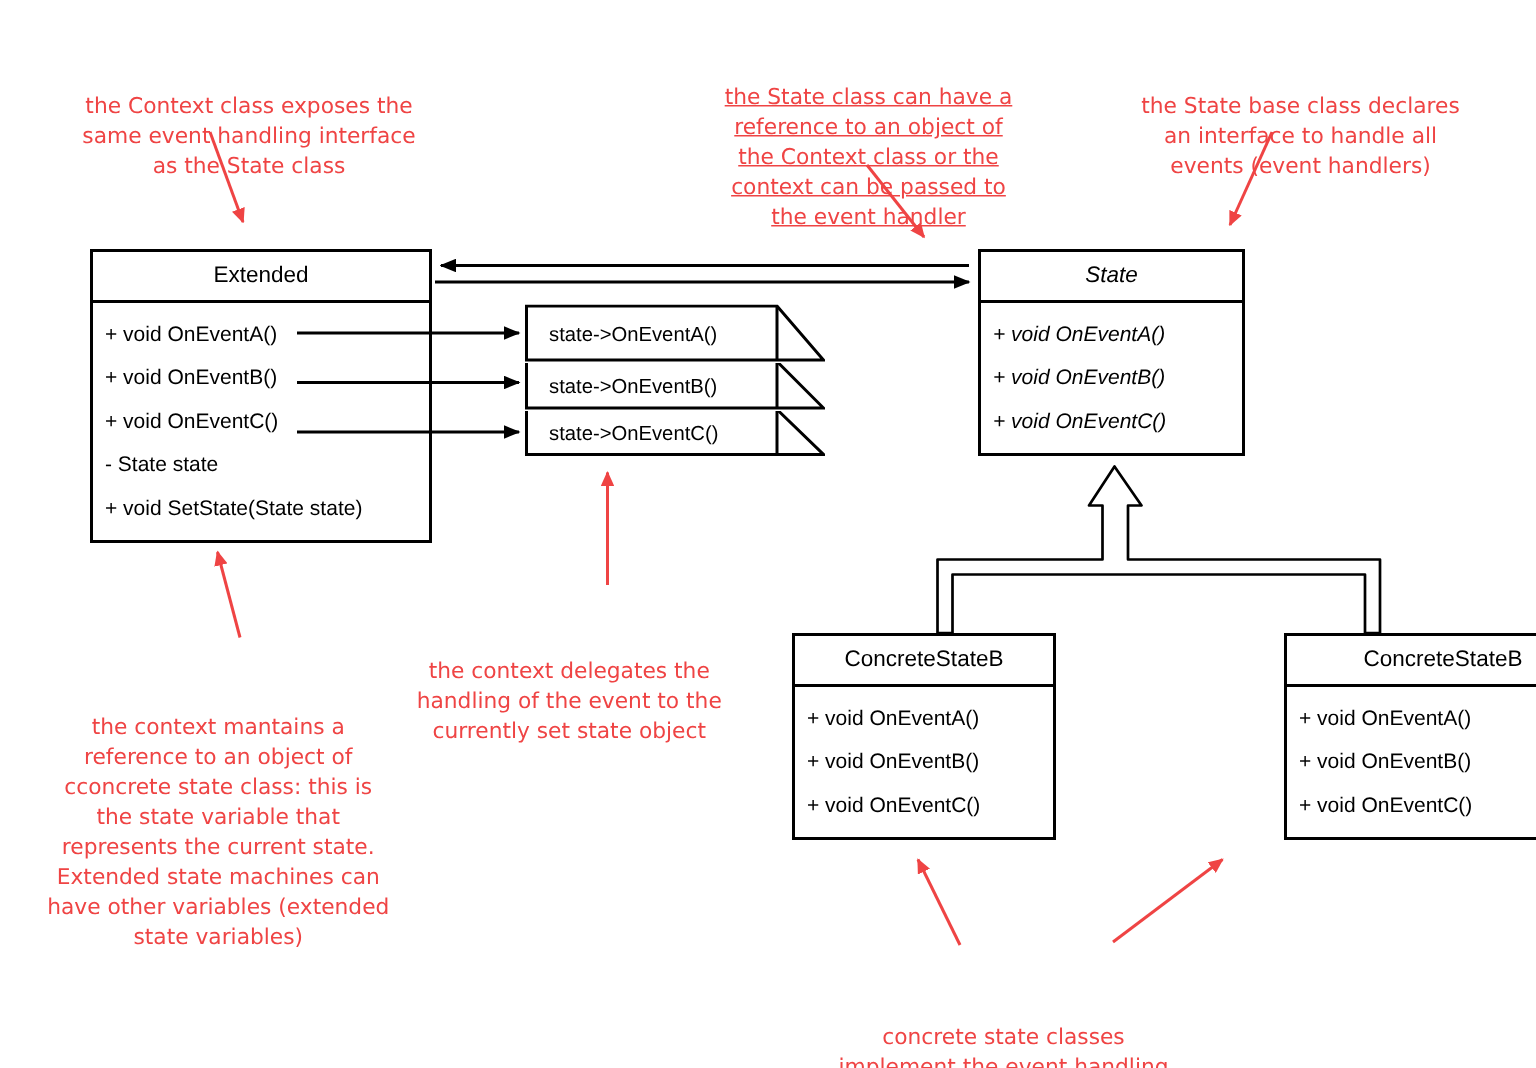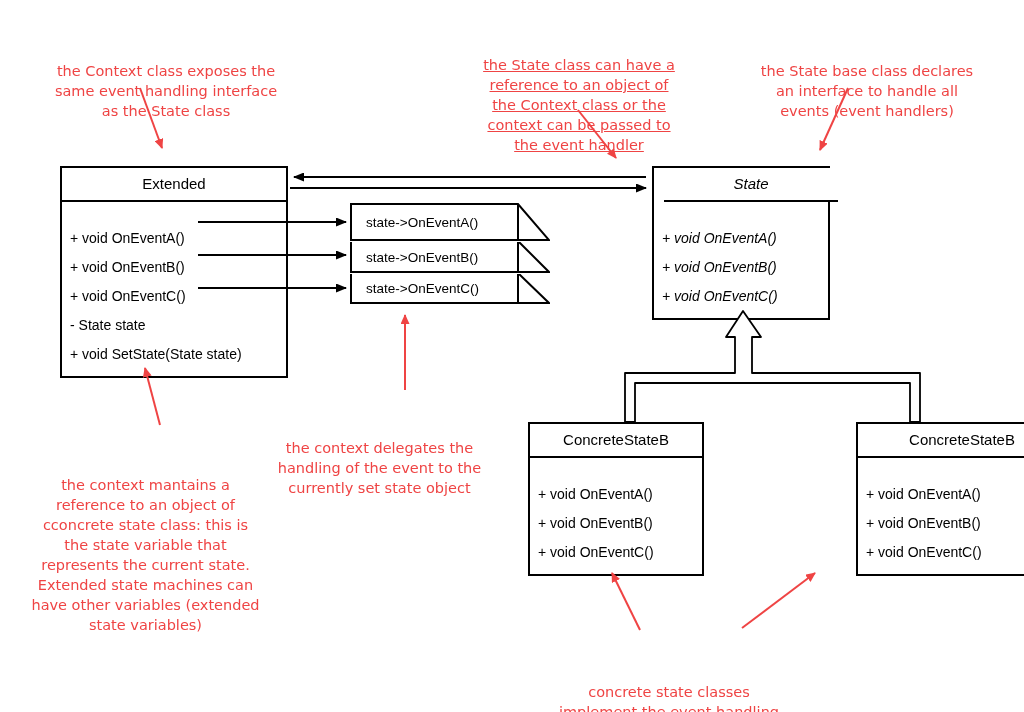--- a/index.html
+++ b/index.html
@@ -26,26 +26,25 @@
   .uml-title {
     box-sizing: border-box;
     width: 100%;
     text-align: center;
     font-size: 15px;
     color: #000000;
     border-bottom: 2px solid #000000;
     padding: 7px 0 8px 0;
     background: #ffffff;
   }
-  .uml-title.abstract { font-style: italic; margin-left: 10px; }
+  .uml-title.abstract { font-style: italic; }
   .uml-members {
     box-sizing: border-box;
     padding: 6px 0 7px 8px;
     background: #ffffff;
-    margin-top: 16px;
   }
   .uml-member {
     font-size: 14px;
     color: #000000;
     line-height: 1;
     padding: 7px 0 8px 0;
     white-space: nowrap;
   }
   .uml-member.abstract { font-style: italic; }
 

